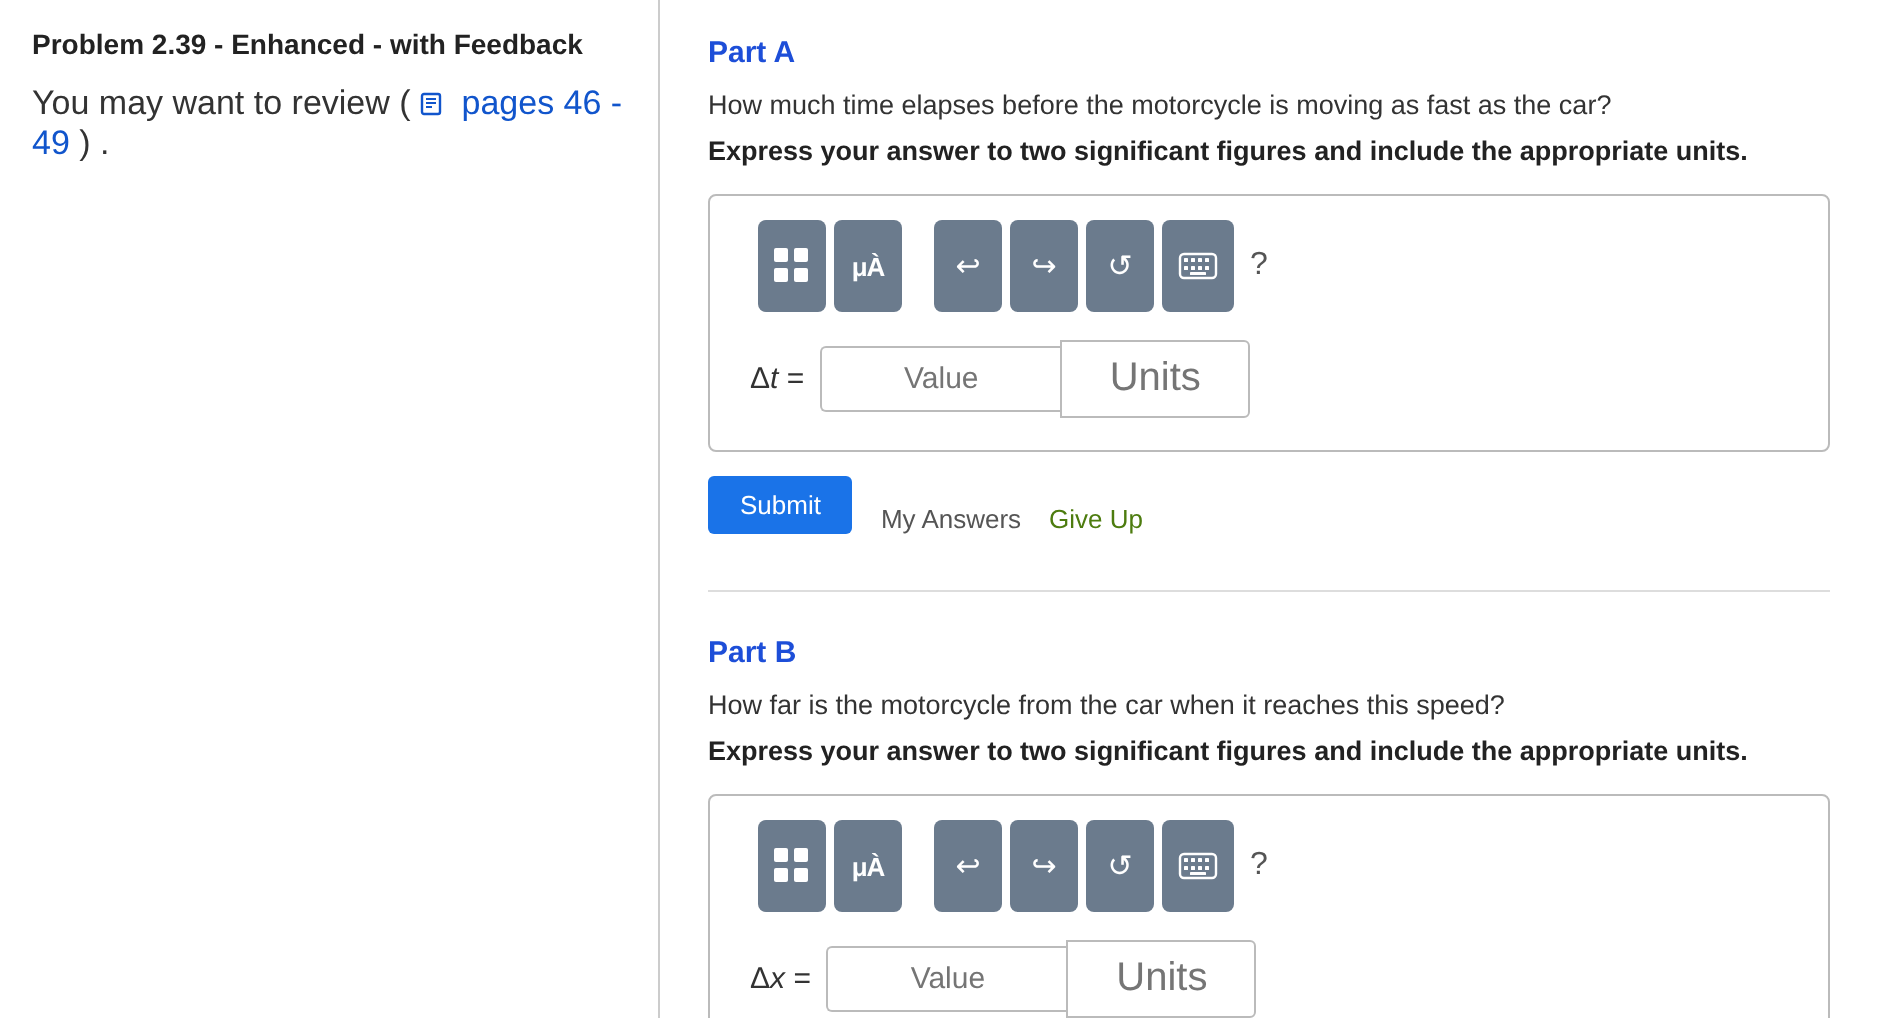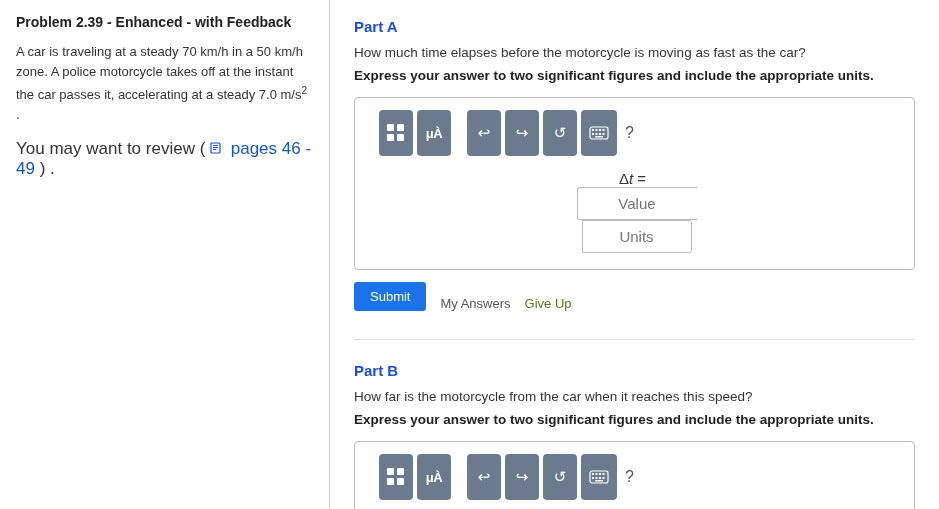--- a/index.html
+++ b/index.html
@@ -146,21 +146,20 @@
       width: 7px;
       height: 7px;
     }
 
     
     .input-row {
       display: flex;
       align-items: center;
       gap: 0;
       margin-left: 4px;
-      flex-direction: column;
     }
     .delta-label {
       font-size: 15px;
       color: #333;
       margin-right: 8px;
       white-space: nowrap;
     }
     .value-input {
       border: 1px solid #bbb;
       border-right: none;
@@ -171,23 +170,23 @@
       width: 120px;
       text-align: center;
       outline: none;
       background: #fff;
     }
     .units-input {
       border: 1px solid #bbb;
       border-left: 1px solid #bbb;
       border-radius: 0 3px 3px 0;
       padding: 7px 12px;
-      font-size: 15px;
+      font-size: 20px;
       color: #aaa;
-      width: 110px;
+      width: 95px;
       text-align: center;
       outline: none;
       background: #fff;
     }
 
     
     .action-row {
       display: flex;
       align-items: flex-end;
       gap: 14px;
@@ -223,25 +222,20 @@
     }
 
     
     sup { font-size: 10px; }
   </style>
 </head>
 <body>
 
 <div class="left-panel">
   <div class="problem-title">Problem 2.39 - Enhanced - with Feedback</div>
-  <div class="problem-text">
-    <span>
-      A car is traveling at a steady 70 km/h in a 50 km/h zone. A police motorcycle takes off at the instant the car passes it, accelerating at a steady 7.0 m/s<sup>2</sup> .
-    </span>
-  </div>
   <div class="review-text">
     You may want to review (
     <a class="review-link">
       <svg class="page-icon" viewBox="0 0 14 12" fill="none" xmlns="http://www.w3.org/2000/svg">
         <rect x="1" y="1" width="9" height="10" rx="1" stroke="#1155cc" stroke-width="1.2" fill="white"></rect>
         <rect x="3" y="3" width="5" height="1" fill="#1155cc"></rect>
         <rect x="3" y="5" width="5" height="1" fill="#1155cc"></rect>
         <rect x="3" y="7" width="3" height="1" fill="#1155cc"></rect>
       </svg>
       <span>pages 46 - 49</span>

